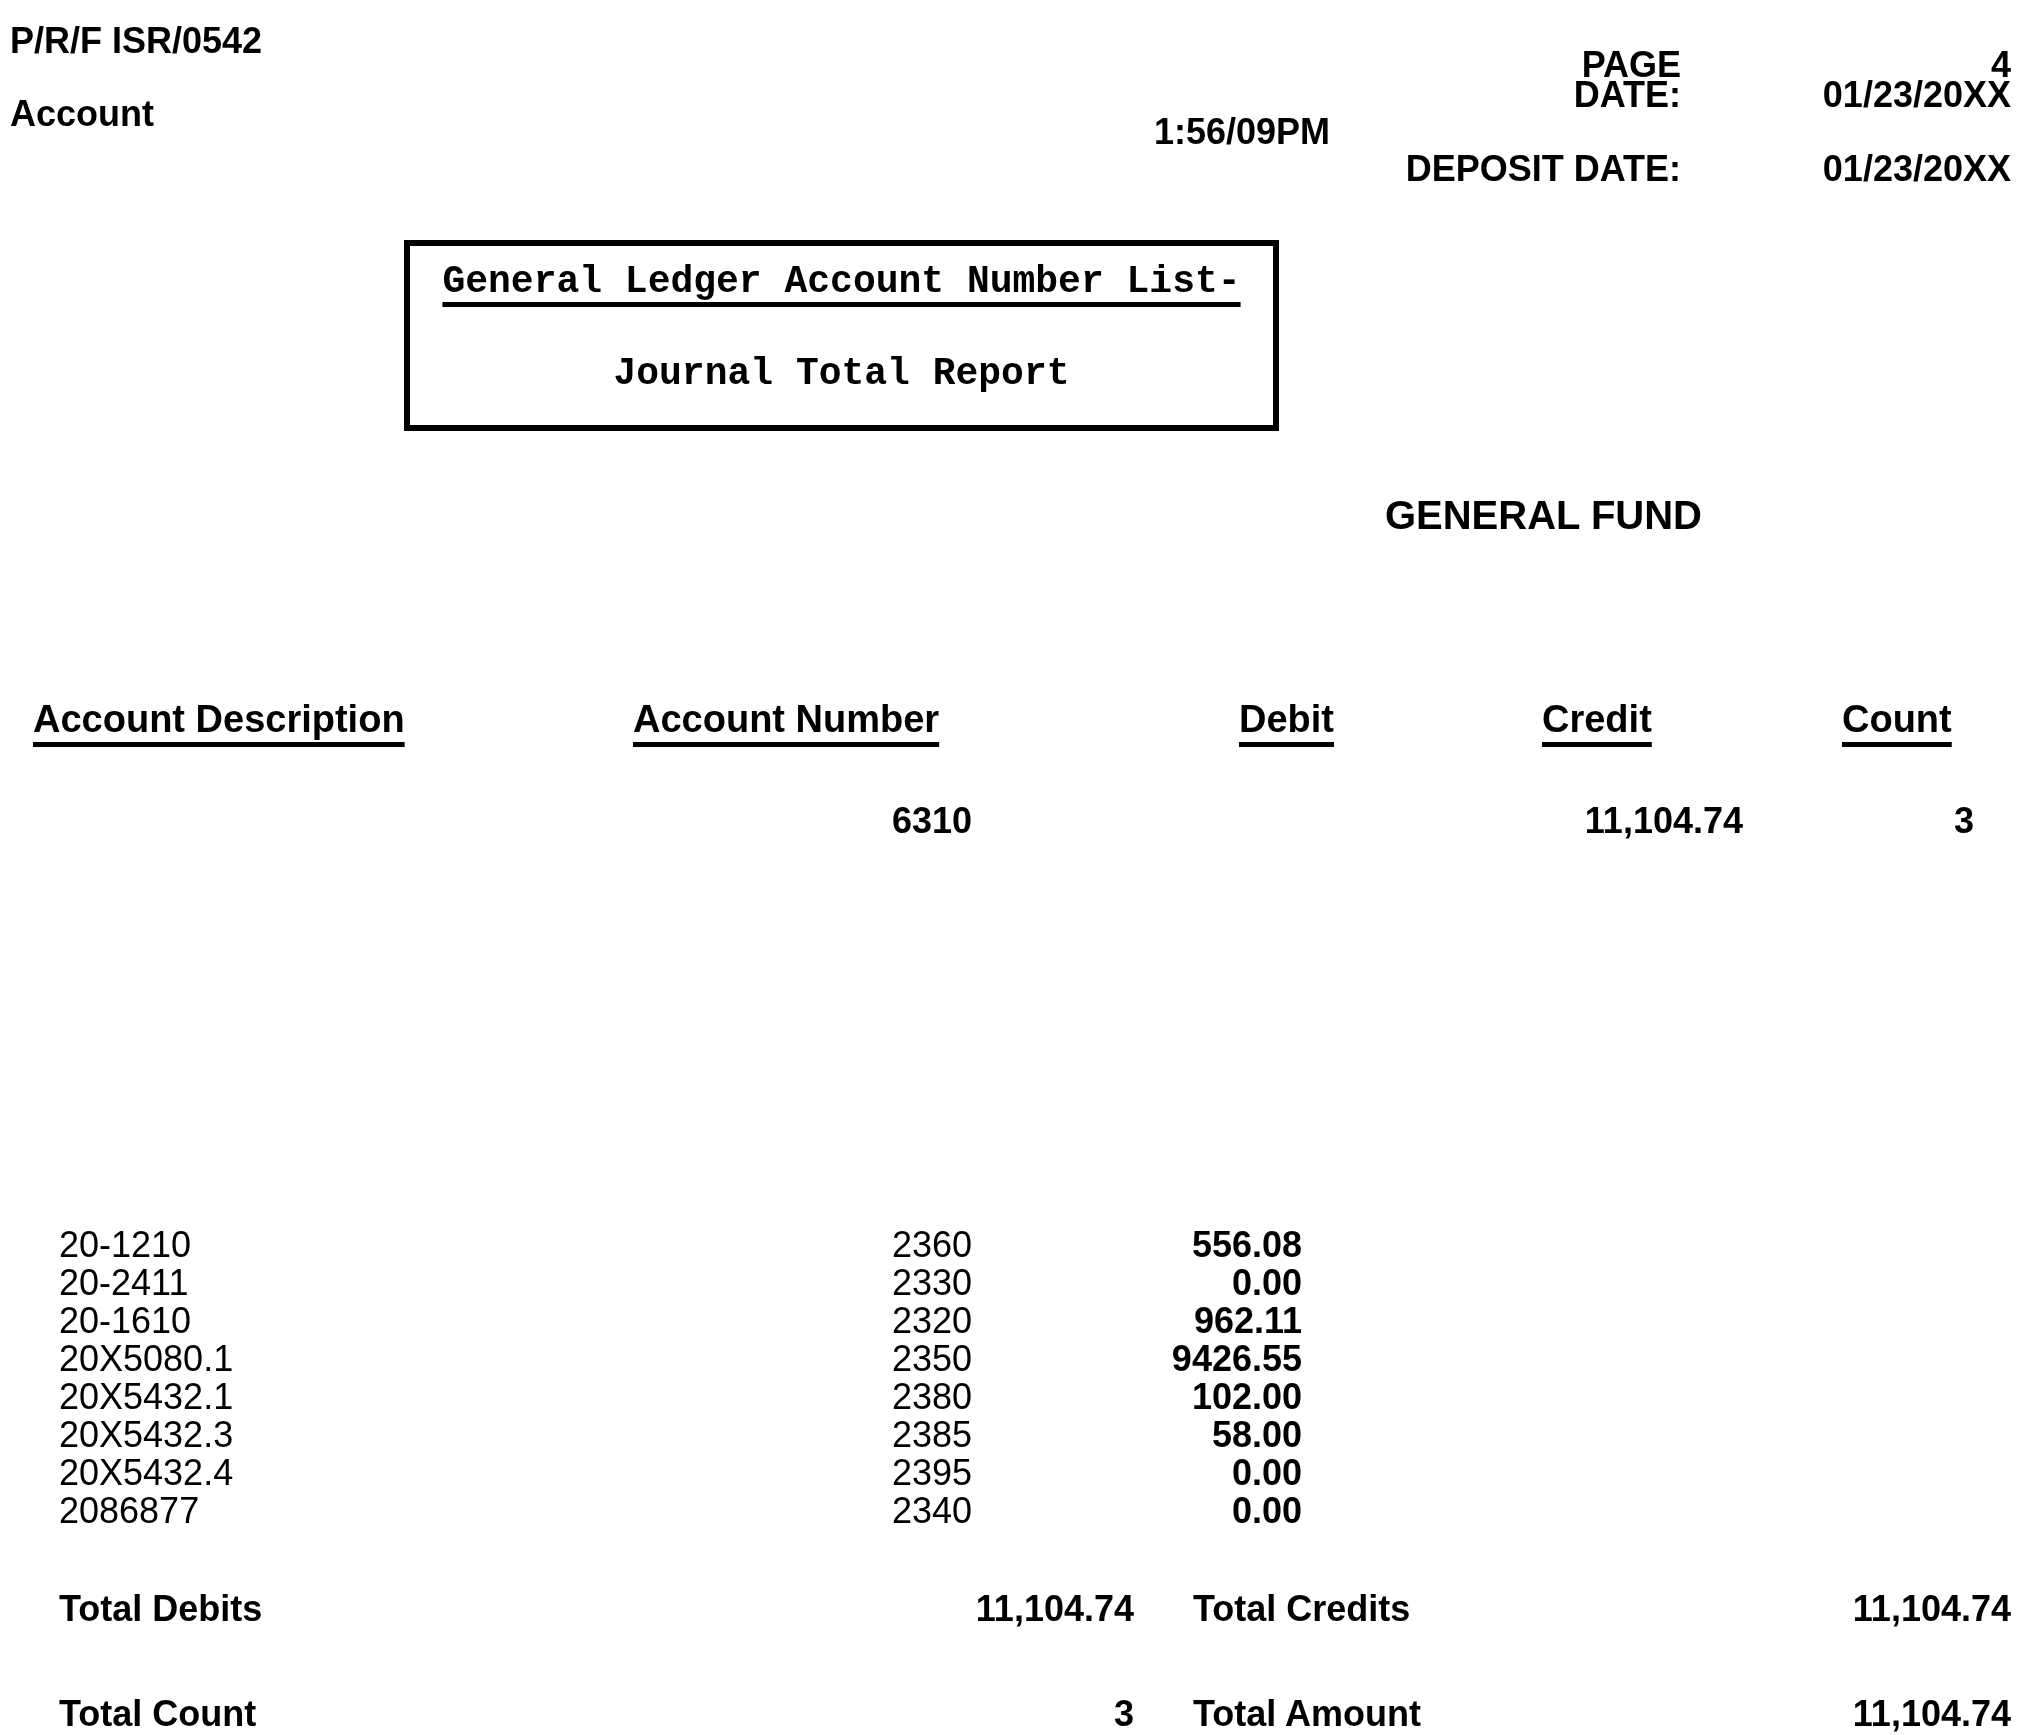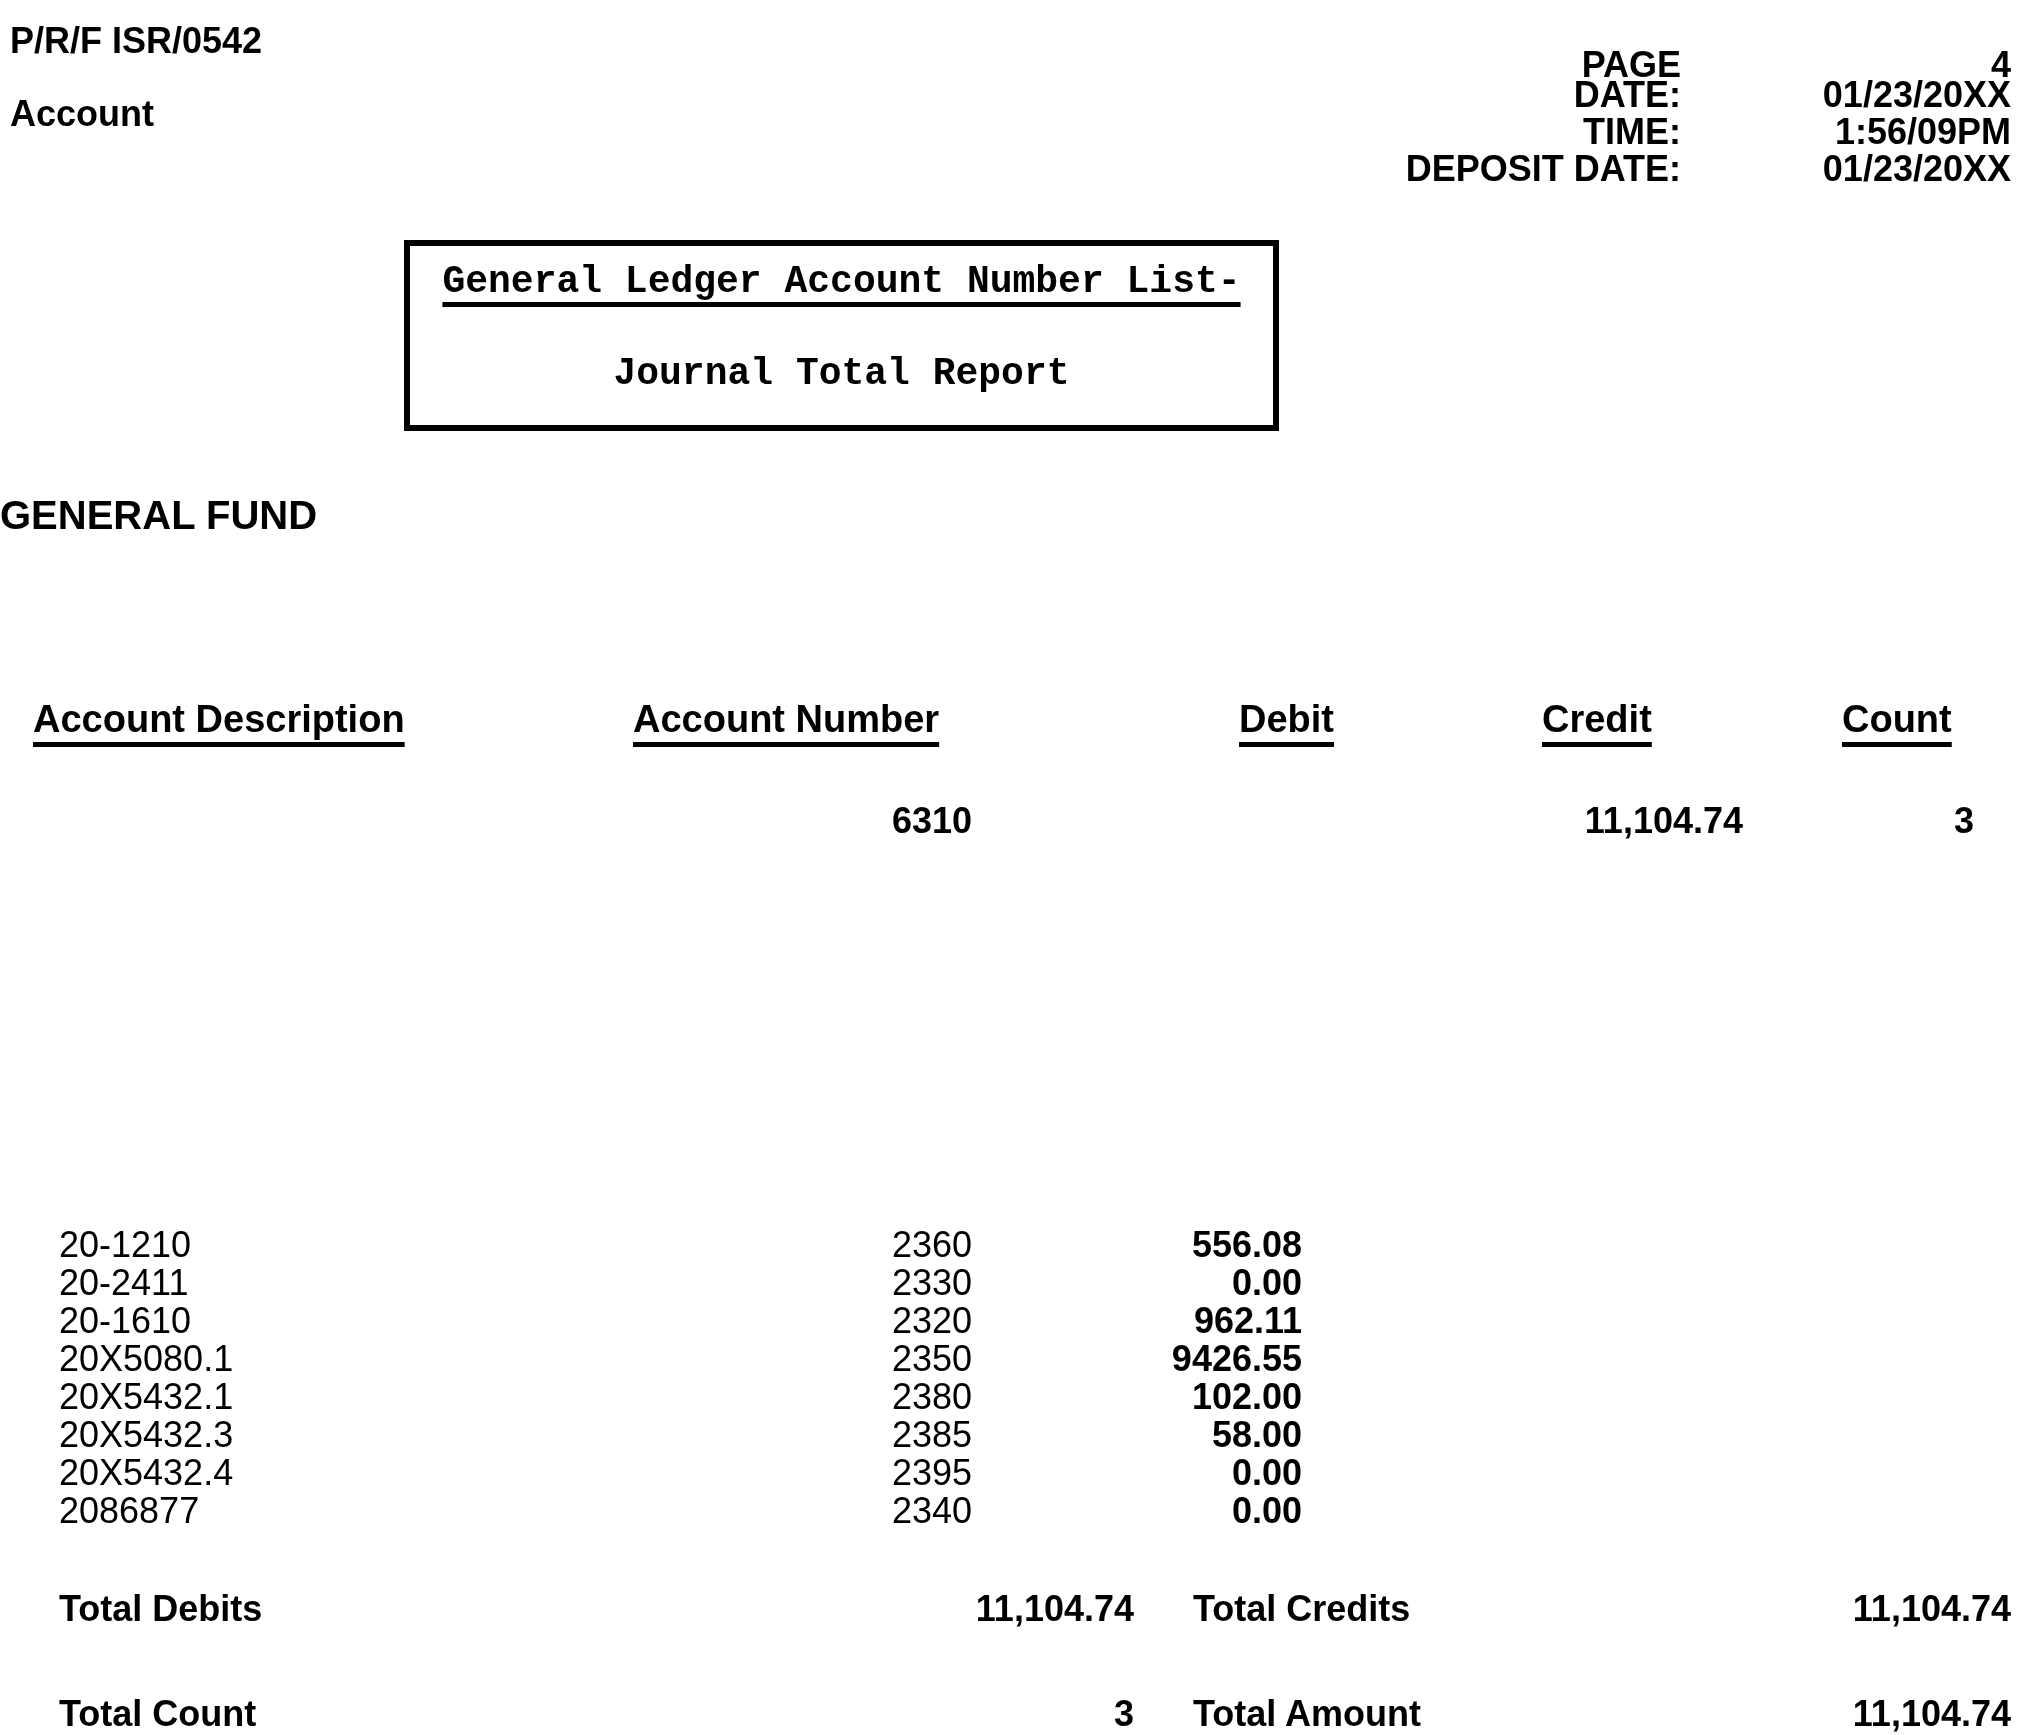--- a/index.html
+++ b/index.html
@@ -37,21 +37,21 @@
     left: 0; right: 0; top: 14px; text-align: center;
     font-size: 38px; font-weight: 700;
     text-decoration: underline; text-decoration-thickness: 5px; text-underline-offset: 10px;
   }
   .title-line2 {
     left: 0; right: 0; top: 106px; text-align: center;
     font-size: 38px; font-weight: 700;
   }
 
   .fund-name {
-    left: 0; width: 1702px; top: 492px; text-align: left;
+    left: 0; width: 1702px; top: 492px; text-align: right;
     font-size: 40px; font-weight: 700;
   }
 
   
   .col-header {
     top: 698px; font-size: 38px; font-weight: 700;
     text-decoration: underline; text-decoration-thickness: 5px; text-underline-offset: 10px;
   }
   .h-desc   { left: 33px; }
   .h-number { left: 633px; }
@@ -98,21 +98,20 @@
 
   <div class="abs meta-row meta-0">
     <span class="m-label">PAGE</span>
     <span class="m-value">4</span>
   </div>
   <div class="abs meta-row meta-1">
     <span class="m-label">DATE:</span>
     <span class="m-value">01/23/20XX</span>
   </div>
   <div class="abs meta-row meta-2">
-    <span class="m-label">TIME:</span>
     <span class="m-value">1:56/09PM</span>
   </div>
   <div class="abs meta-row meta-3">
     <span class="m-label">DEPOSIT DATE:</span>
     <span class="m-value">01/23/20XX</span>
   </div>
 
   <div class="abs title-box">
     <div class="abs title-line1">General Ledger Account Number List-</div>
     <div class="abs title-line2">Journal Total Report</div>

